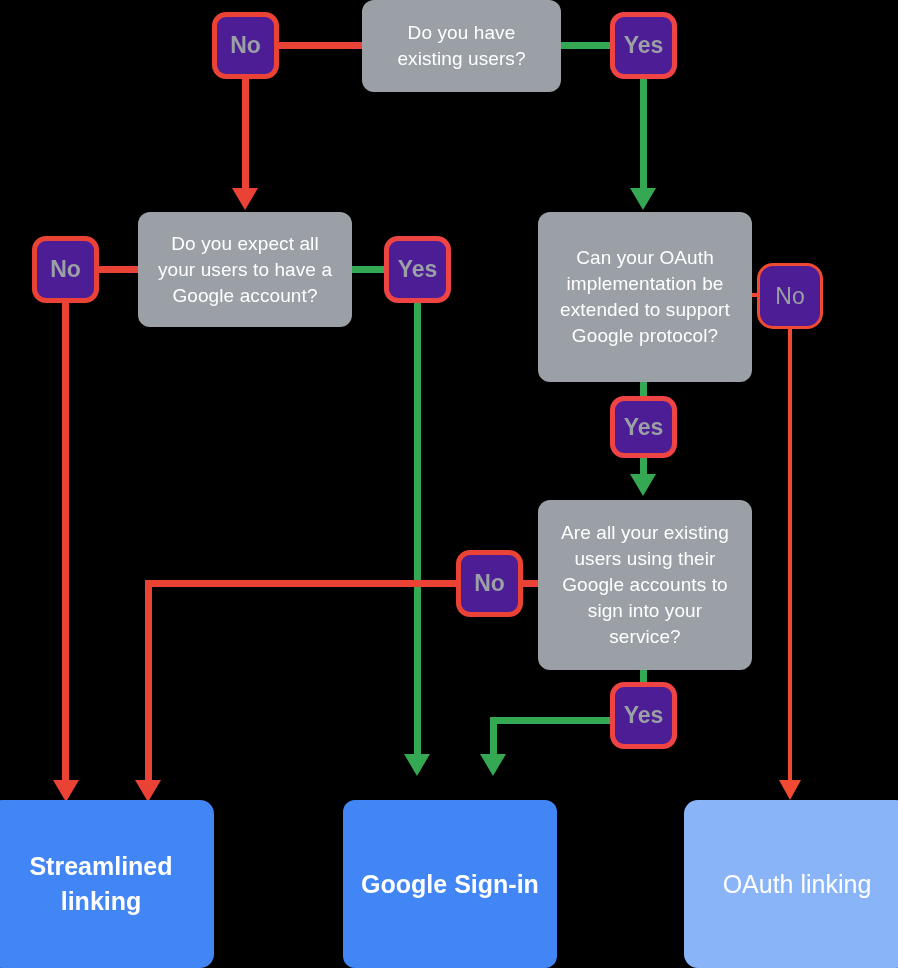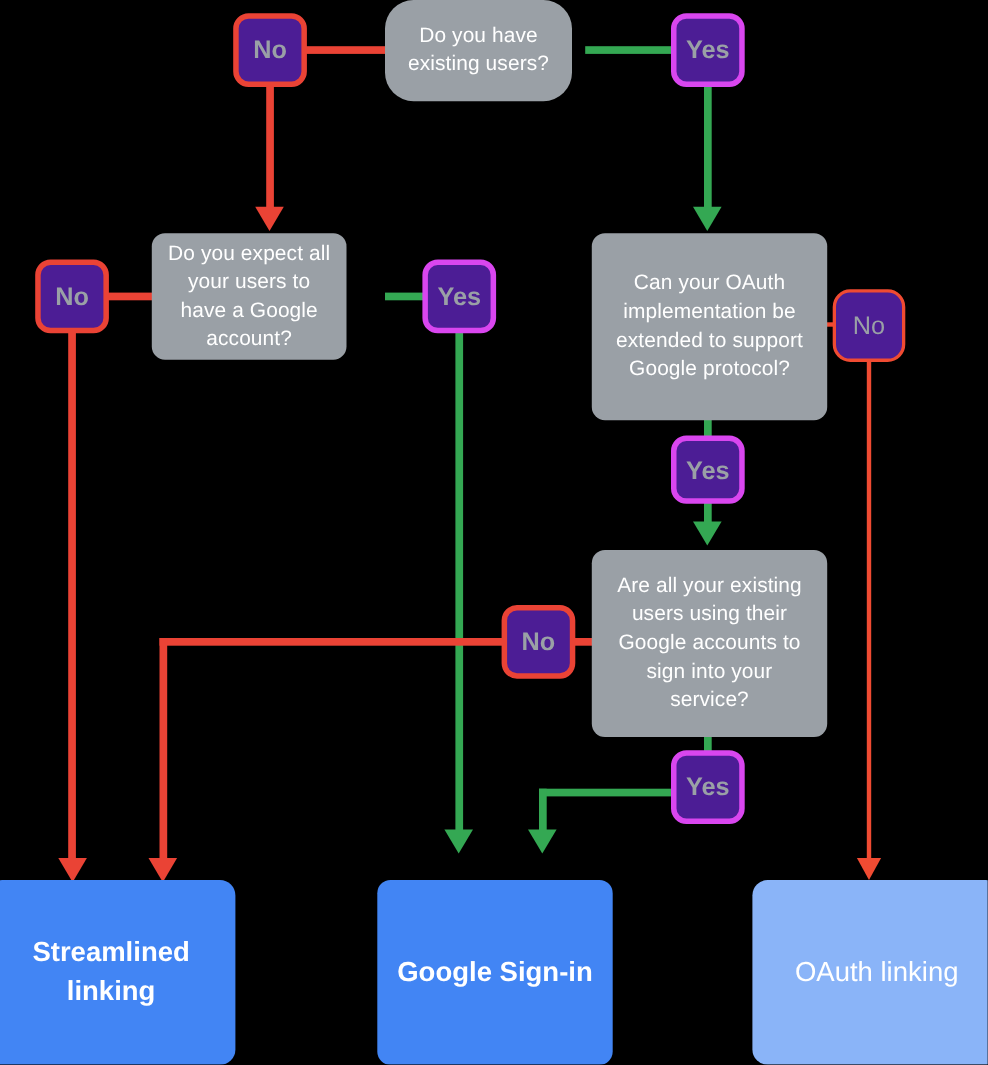--- a/index.html
+++ b/index.html
@@ -61,21 +61,21 @@
     border-radius: 14px;
     display: flex;
     align-items: center;
     justify-content: center;
     font-size: 23px;
     font-weight: 700;
     color: #9AA0A6;
     box-sizing: border-box;
   }
   .badge.no   { border: 5px solid #EA4335; }
-  .badge.yes  { border: 5px solid #d946ef; }
+  .badge.yes  { border: 5px solid #ef4444; }
   .badge.no-light {
     border: 3px solid #F04B32;
     font-weight: 400;
     color: #9AA0A6;
     border-radius: 16px;
   }
 
   
   .rnode {
     position: absolute;
@@ -128,25 +128,25 @@
   <div class="edge red" style="left:522px; top:580px; width:20px; height:7px;"></div>
   <div class="edge red" style="left:145px; top:580px; width:315px; height:7px;"></div>
   <div class="edge red" style="left:145px; top:580px; width:7px; height:208px;"></div>
   <div class="arrow down red" style="left:135px; top:780px;"></div>
 
   <div class="edge green" style="left:640px; top:664px; width:7px; height:22px;"></div>
   <div class="edge green" style="left:490px; top:717px; width:122px; height:7px;"></div>
   <div class="edge green" style="left:490px; top:717px; width:7px; height:41px;"></div>
   <div class="arrow down green" style="left:480px; top:754px;"></div>
 
-  <div class="qnode" style="left:350px; top:0px; width:170px; height:92px;border-radius:26px;">
+  <div class="qnode" style="left:362px; top:0px; width:199px; height:92px;">
     <span>Do you have existing users?</span>
   </div>
 
-  <div class="qnode" style="left:138px; top:212px; width:177px; height:115px;">
+  <div class="qnode" style="left:138px; top:212px; width:214px; height:115px;">
     <span>Do you expect all your users to have a Google account?</span>
   </div>
 
   <div class="qnode" style="left:538px; top:212px; width:214px; height:170px;">
     <span>Can your OAuth implementation be extended to support Google protocol?</span>
   </div>
 
   <div class="qnode" style="left:538px; top:500px; width:214px; height:170px;padding-left:14px;">
     <span>Are all your existing users using their Google accounts to sign into your service?</span>
   </div>

